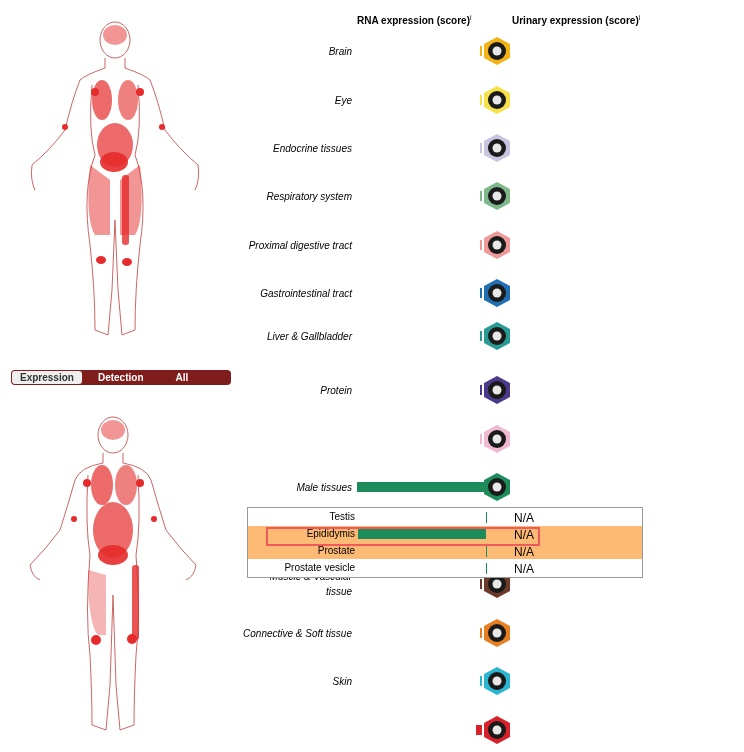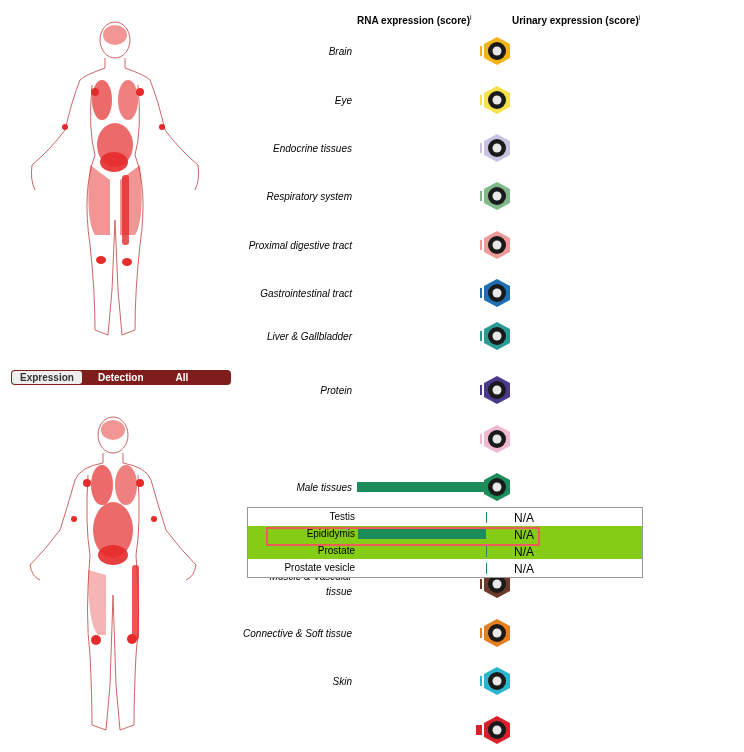--- a/index.html
+++ b/index.html
@@ -12,21 +12,21 @@
   .hdr{position:absolute;top:14px;font-weight:bold;font-size:10px;}
   .hdr sup{font-size:7px;font-weight:normal;}
   .row{position:absolute;left:240px;width:400px;height:48px;}
   .row .lbl{position:absolute;right:288px;width:110px;text-align:right;line-height:15px;top:50%;transform:translateY(-50%);font-size:10px;font-style:italic;}
   .row .bar{position:absolute;left:117px;height:10px;top:50%;transform:translateY(-50%);}
   .row .tick{position:absolute;width:2px;height:10px;top:50%;transform:translateY(-50%);}
   .hex{position:absolute;left:244px;top:50%;width:26px;height:28px;transform:translateY(-50%);}
   .hex svg{display:block;}
   .popup{position:absolute;left:247px;top:507px;width:394px;height:69px;background:#fff;border:1px solid #999;z-index:5;}
   .prow{position:absolute;left:0;width:394px;height:33px;}
-  .prow.sel{background:#84cc16;}
+  .prow.sel{background:#fdba74;}
   .prow .plbl{position:absolute;right:287px;top:2px;font-size:10px;}
   .prow .ptick{position:absolute;left:238px;top:3px;width:1px;height:11px;background:#1b8c5a;}
   .prow .pbar{position:absolute;left:110px;top:3px;height:10px;background:#1b8c5a;}
   .prow .pna{position:absolute;left:266px;top:2px;font-size:12px;}
   .highlight{position:absolute;left:266px;top:527px;width:270px;height:15px;border:2px solid #f05a5a;z-index:6;pointer-events:none;}
 </style>
 </head>
 <body>
 
 <div class="body-fig" style="top:0;height:350px;">

